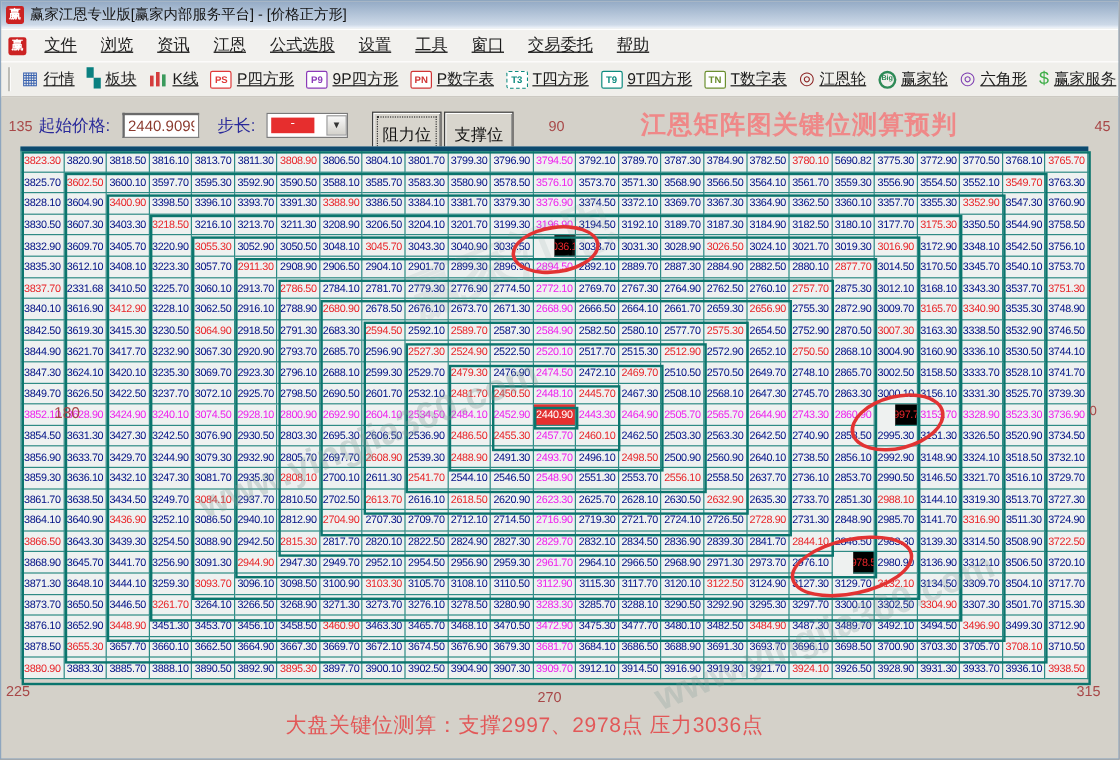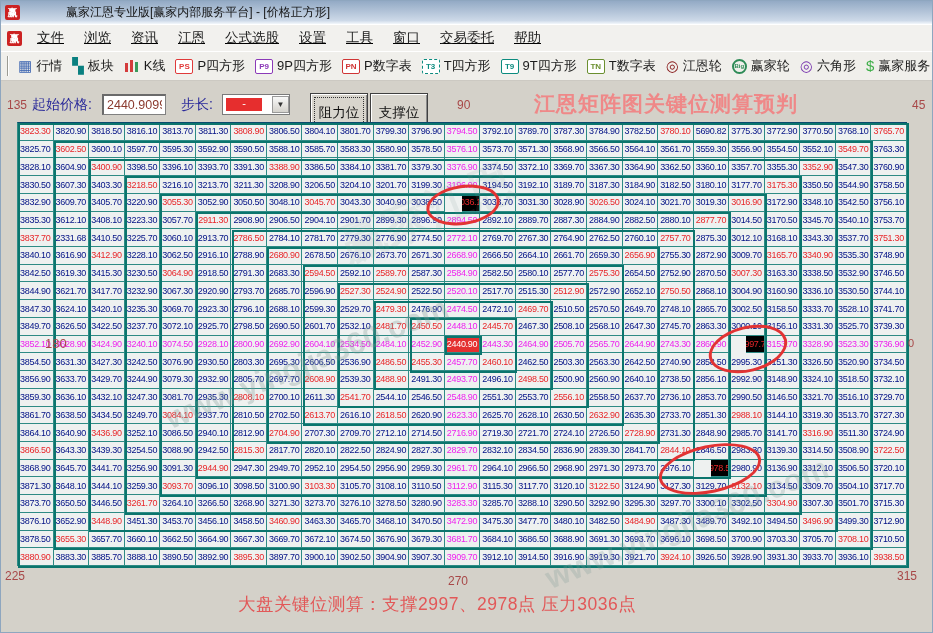--- a/index.html
+++ b/index.html
@@ -5,32 +5,32 @@
   html,body{margin:0;padding:0;background:#888;}
   *{box-sizing:border-box;}
   .screen{position:relative;width:933px;height:633px;background:#d4d1c9;overflow:hidden;
     font-family:"Liberation Sans",sans-serif;border:1px solid #8ea6bf;}
   
   .titlebar{position:absolute;left:0;top:0;width:100%;height:24px;
     background:linear-gradient(#93aac5,#cdd9e8 85%,#f4f8fc);display:flex;align-items:center;
     border-bottom:1px solid #fff;}
   .app-ico{width:15px;height:15px;background:#cc2222;color:#fff;font-size:10px;line-height:15px;
     text-align:center;margin:0 5px 0 4px;border-radius:2px;font-weight:bold;}
-  .title-text{font-size:12px;color:#141414;margin-left:41px;}
+  .title-text{font-size:12px;color:#141414;}
   
   .menubar{position:absolute;left:0;top:24px;width:100%;height:26px;background:#f2f1ee;
     display:flex;align-items:center;}
   .menubar .app-ico{margin-left:6px;}
   .menu-item{font-size:13.5px;color:#1b1b1b;padding:3px 10px;cursor:default;}
   
   .toolbar{position:absolute;left:0;top:50px;width:100%;height:30px;background:#f0efeb;
     border-top:1px solid #fff;border-bottom:1px solid #ccc9c2;display:flex;align-items:center;}
   .tb-sep{width:3px;height:20px;border-left:1px solid #9b9b93;border-right:1px solid #fff;margin:0 5px 0 6px;}
   .tb-item{display:flex;align-items:center;gap:4px;padding:2px 6px 2px 4px;cursor:default;}
-  .tb-label{font-size:13px;color:#1c1c1c;white-space:nowrap;}
+  .tb-label{font-size:13px;color:#1c1c1c;white-space:nowrap;text-decoration:underline;}
   .ico-glyph{font-size:15px;line-height:16px;}
   .ico-letter{display:inline-flex;align-items:center;justify-content:center;width:18px;height:15px;
     border:1px solid;border-radius:2px;font-size:8px;font-weight:bold;background:#fff;}
   .ico-circle{display:inline-flex;align-items:center;justify-content:center;width:15px;height:15px;
     border:2px solid;border-radius:50%;font-size:6px;font-weight:bold;}
   
   .controls{position:absolute;left:0;top:81px;width:100%;height:40px;text-decoration:underline;}
   .angle-label{position:absolute;font-size:12px;color:#a84848;}
   .ctl-label{position:absolute;font-size:14px;color:#2a2a9a;top:14px;}
   .ctl-input{position:absolute;top:12px;height:21px;background:#fff;font-size:12.5px;color:#8b3a2e;
@@ -42,21 +42,21 @@
     line-height:11px;text-align:center;}
   .dd-btn{margin-left:auto;width:17px;height:17px;background:linear-gradient(#f8f8f8,#d4d2cc);
     border:1px solid #999;font-size:8px;color:#333;display:flex;align-items:center;justify-content:center;}
   .btn3d{position:absolute;top:11px;height:39px;width:58px;background:#d8d5cd;font-size:13.5px;color:#101010;
     border:1px solid #404040;box-shadow:inset 1px 1px 0 #fff,inset -1px -1px 0 #8a8a8a;
     font-family:"Liberation Sans",sans-serif;cursor:default;}
   .btn3d.active{outline:1px dotted #333;outline-offset:-5px;}
   .banner{position:absolute;top:8px;font-size:21px;font-weight:700;color:#ef8888;letter-spacing:1px;white-space:nowrap;}
   
   .grid-wrap{position:absolute;left:16px;top:121px;width:890px;height:444px;background:#eef1f0;
-    border-top:1px solid #0c4a6e;border-left:1px solid #2e8b85;}
+    border-top:4px solid #0c4a6e;border-left:1px solid #2e8b85;}
   .pgrid{position:absolute;left:0;top:0;width:100%;height:100%;display:grid;
     grid-template-columns:repeat(25,1fr);grid-template-rows:repeat(25,1fr);}
   .cell{border-right:1px solid #2e8b85;border-bottom:1px solid #2e8b85;display:flex;align-items:center;
     justify-content:center;font-size:9px;letter-spacing:-0.3px;color:#001085;overflow:hidden;cursor:default;}
   .cell.red{color:#e8262a;}
   .cell.mag{color:#ee22ee;}
   .cell.yel{background:#000000;color:#e8262a;margin-left:17px;}
   .cell.center{background:#e43030;color:#fff;}
   .ring{position:absolute;border:2px solid #0b756d;pointer-events:none;}
   .kcircle{position:absolute;border:3px solid #e23333;border-radius:50%;pointer-events:none;z-index:5;}

